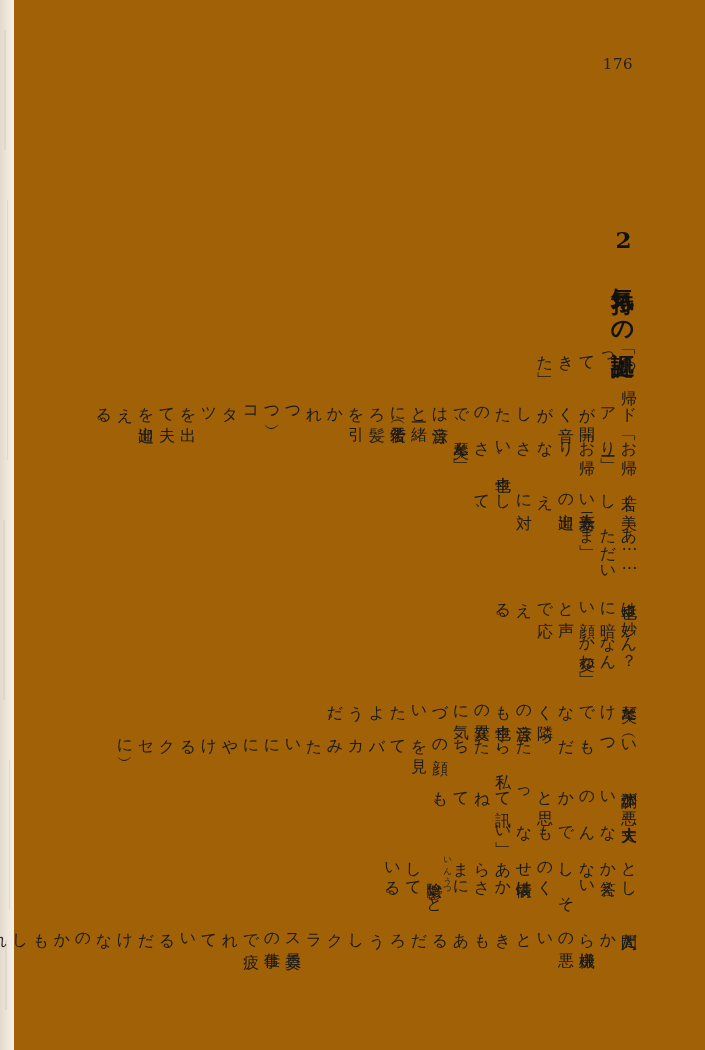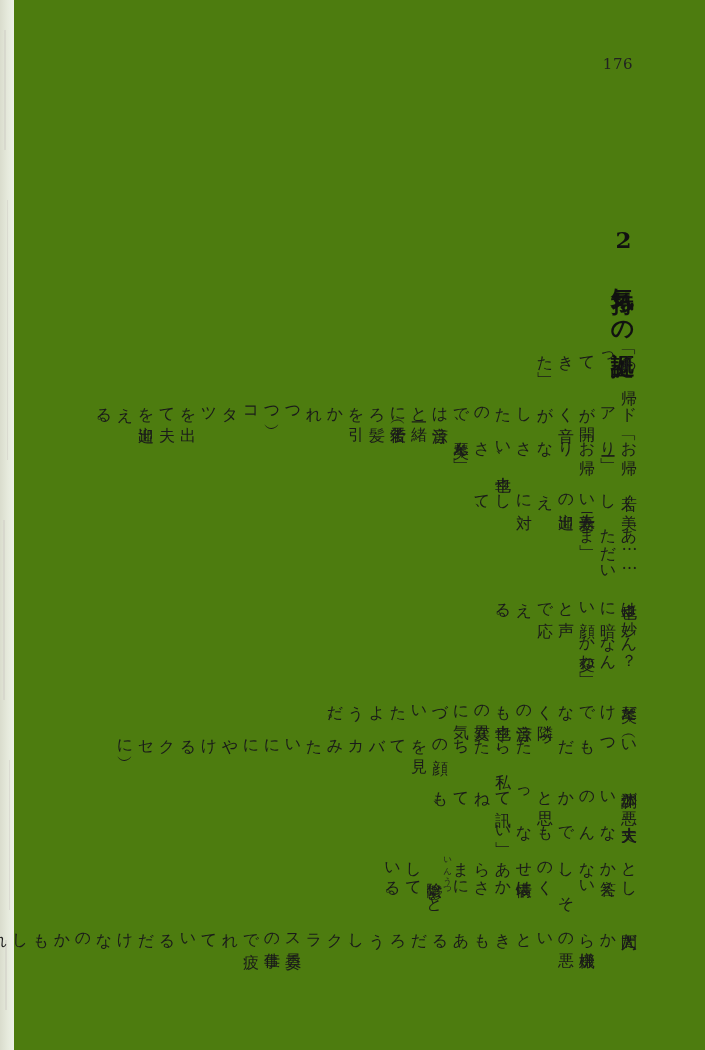--- a/index.html
+++ b/index.html
@@ -4,21 +4,21 @@
 <style>
   html, body {
     margin: 0;
     padding: 0;
     background: #ffffff;
   }
   #page {
     position: relative;
     width: 705px;
     height: 1050px;
-    background: #4d7c0f;
+    background: #a16207;
     overflow: hidden;
     font-family: "DejaVu Serif", "Liberation Serif", serif;
     color: #1a1a1a;
   }
   
   .scan-edge {
     position: absolute;
     left: 0;
     top: 0;
     width: 14px;

